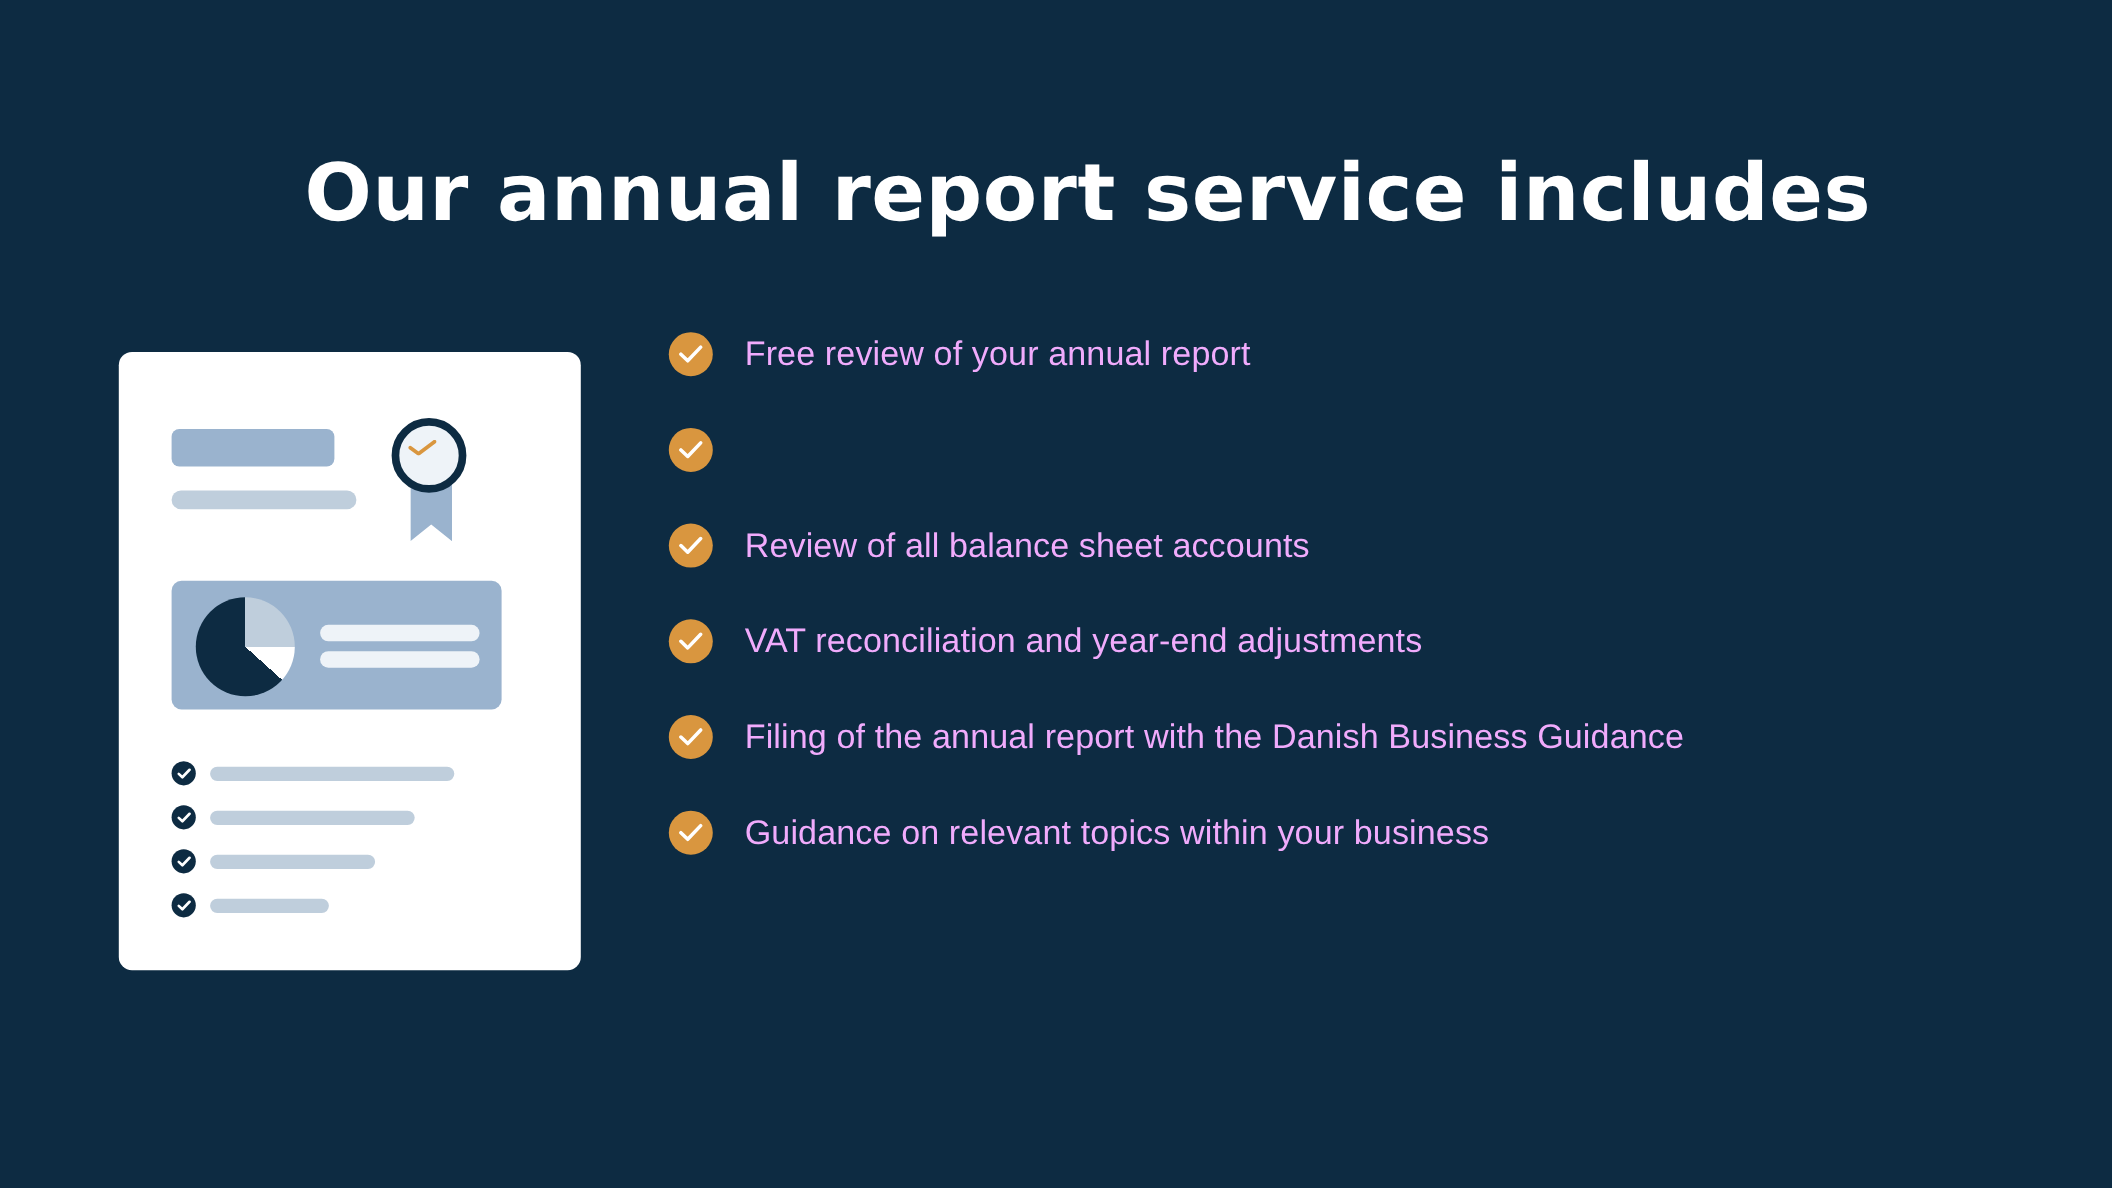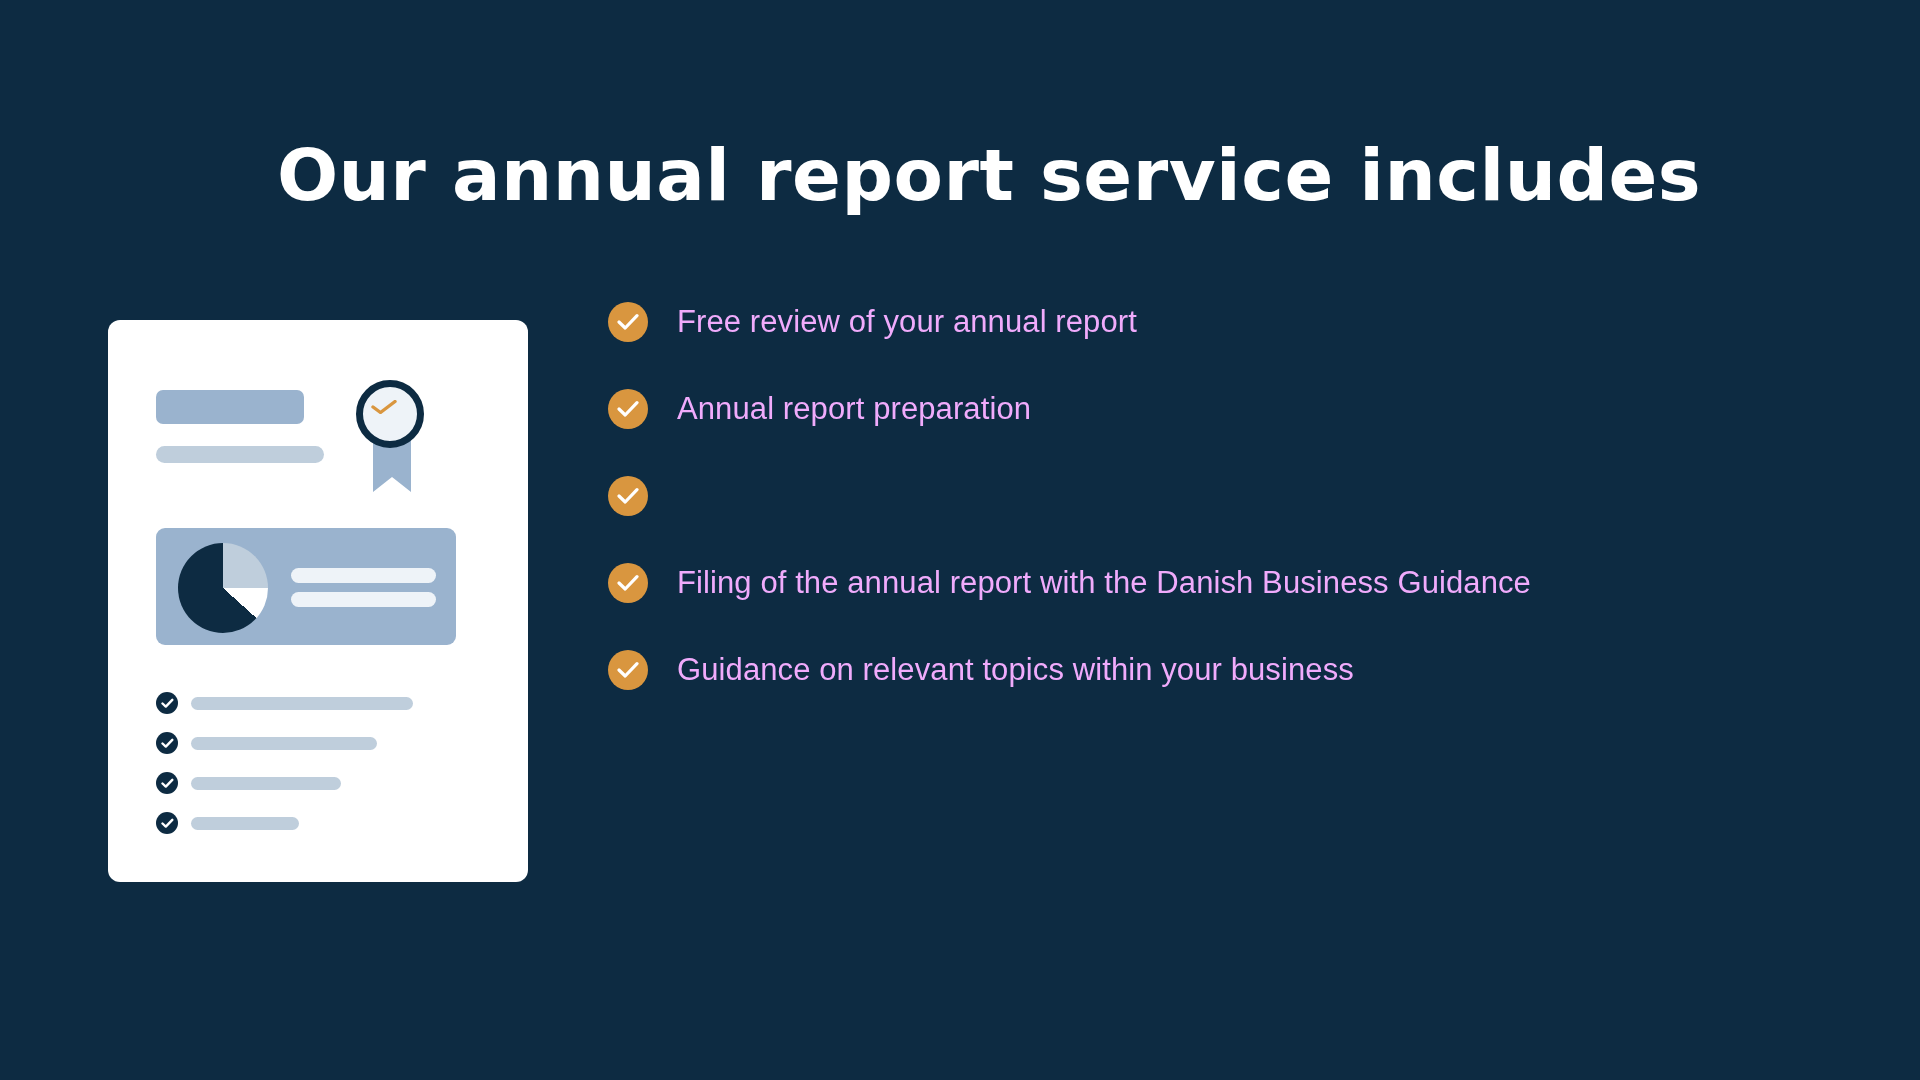--- a/index.html
+++ b/index.html
@@ -281,31 +281,39 @@
       </span>
       <span class="feature-text">Free review of your annual report</span>
     </div>
 
     <div class="feature-item">
       <span class="check-badge">
         <svg width="22" height="18" viewBox="0 0 22 18">
           <path d="M2 9 L8.2 15 L20 2.6" fill="none" stroke="#ffffff" stroke-width="3.2" stroke-linecap="round" stroke-linejoin="round"></path>
         </svg>
       </span>
-      <span class="feature-text">Annual report preparation</span>
-    </div>
-
-    <div class="feature-item">
-      <span class="check-badge">
-        <svg width="22" height="18" viewBox="0 0 22 18">
-          <path d="M2 9 L8.2 15 L20 2.6" fill="none" stroke="#ffffff" stroke-width="3.2" stroke-linecap="round" stroke-linejoin="round"></path>
-        </svg>
-      </span>
-    </div>
-
+    </div>
+
+    <div class="feature-item">
+      <span class="check-badge">
+        <svg width="22" height="18" viewBox="0 0 22 18">
+          <path d="M2 9 L8.2 15 L20 2.6" fill="none" stroke="#ffffff" stroke-width="3.2" stroke-linecap="round" stroke-linejoin="round"></path>
+        </svg>
+      </span>
+      <span class="feature-text">Review of all balance sheet accounts</span>
+    </div>
+
+    <div class="feature-item">
+      <span class="check-badge">
+        <svg width="22" height="18" viewBox="0 0 22 18">
+          <path d="M2 9 L8.2 15 L20 2.6" fill="none" stroke="#ffffff" stroke-width="3.2" stroke-linecap="round" stroke-linejoin="round"></path>
+        </svg>
+      </span>
+      <span class="feature-text">VAT reconciliation and year-end adjustments</span>
+    </div>
 
 
     <div class="feature-item">
       <span class="check-badge">
         <svg width="22" height="18" viewBox="0 0 22 18">
           <path d="M2 9 L8.2 15 L20 2.6" fill="none" stroke="#ffffff" stroke-width="3.2" stroke-linecap="round" stroke-linejoin="round"></path>
         </svg>
       </span>
       <span class="feature-text">Filing of the annual report with the Danish Business Guidance</span>
     </div>

